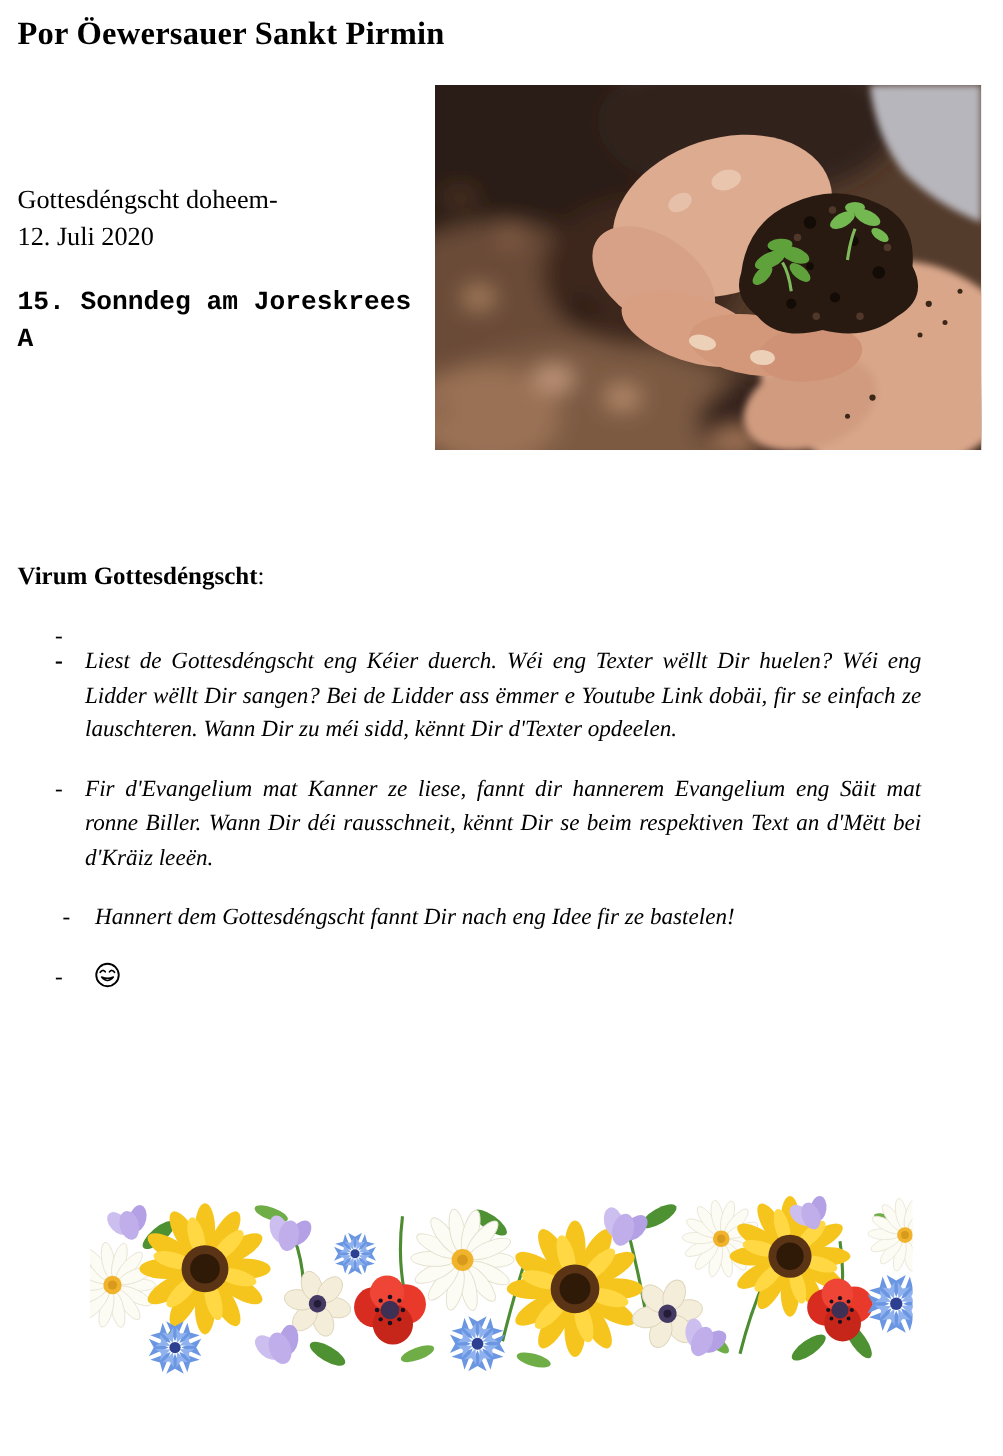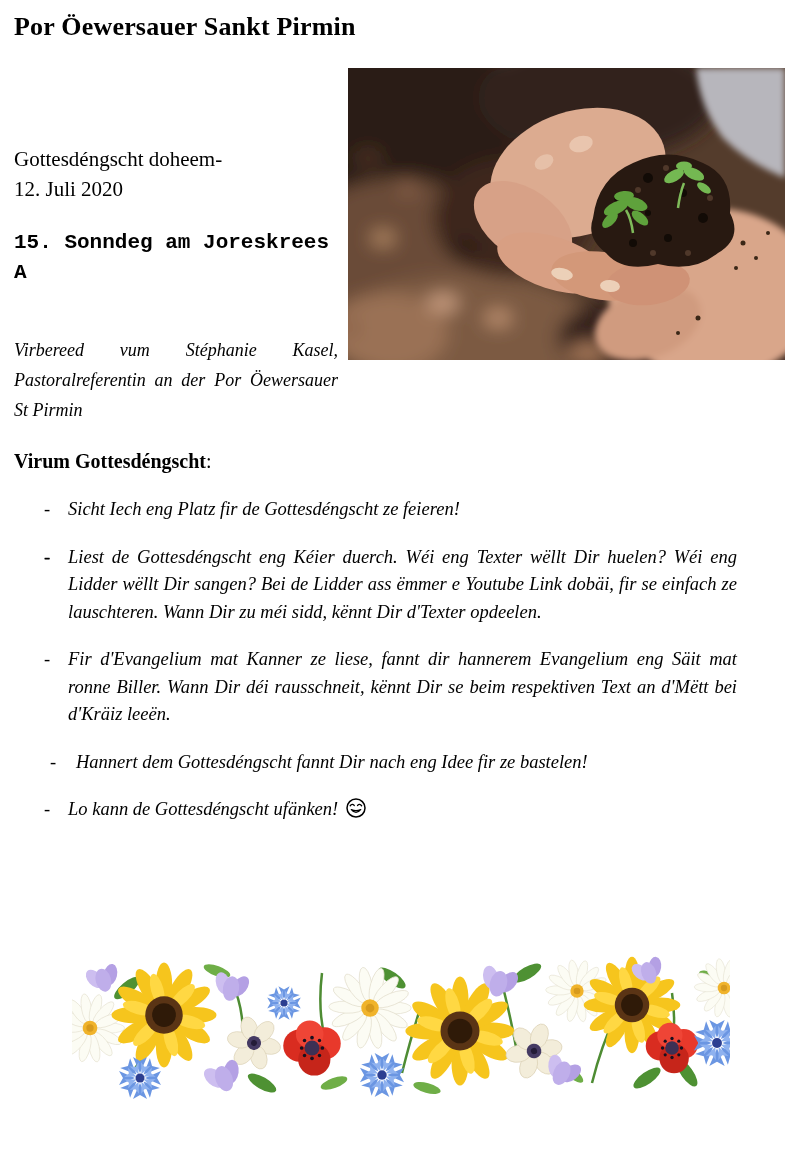--- a/index.html
+++ b/index.html
@@ -137,32 +137,31 @@
         <circle cx="420" cy="165" r="2"></circle>
           <circle cx="350" cy="250" r="2.5"></circle>
           <circle cx="330" cy="265" r="2"></circle>
       </g>
     </svg>
   </div>
 
   <div class="left-col">
     <p class="event-heading"><span>Gottesdéngscht doheem-</span><br><span>12. Juli 2020</span></p>
     <p class="sunday-heading">15. Sonndeg am Joreskrees A</p>
-    <p class="byline">Virbereed vum Stéphanie Kasel, Pastoralreferentin an der Por Öewersauer St Pirmin</p>
   </div>
 
   <p class="section-heading"><span class="bold">Virum Gottesdéngscht</span><span>:</span></p>
 
   <ul class="bullets">
-    <li><span class="marker">-</span><span>Sicht Iech eng Platz fir de Gottesdéngscht ze feieren!</span></li>
+    <li><span class="marker">-</span></li>
     <li><span class="marker">-</span></li>
     <li><span class="marker">-</span><span>Liest de Gottesdéngscht eng Kéier duerch. Wéi eng Texter wëllt Dir huelen? Wéi eng Lidder wëllt Dir sangen? Bei de Lidder ass ëmmer e Youtube Link dobäi, fir se einfach ze lauschteren. Wann Dir zu méi sidd, kënnt Dir d'Texter opdeelen.</span></li>
     <li><span class="marker">-</span><span>Fir d'Evangelium mat Kanner ze liese, fannt dir hannerem Evangelium eng Säit mat ronne Biller. Wann Dir déi rausschneit, kënnt Dir se beim respektiven Text an d'Mëtt bei d'Kräiz leeën.</span></li>
     <li class="indent-more"><span class="marker">-</span><span>Hannert dem Gottesdéngscht fannt Dir nach eng Idee fir ze bastelen!</span></li>
-    <li><span class="marker">-</span><span>Lo kann de Gottesdéngscht ufänken!</span><svg class="smiley" width="22" height="22" viewBox="0 0 22 22">
+    <li><span class="marker">-</span><svg class="smiley" width="22" height="22" viewBox="0 0 22 22">
         <circle cx="11" cy="11" r="9" fill="none" stroke="#000" stroke-width="1.5"></circle>
         <path d="M5.2,8.8 Q7.2,6.2 9.2,8.4" fill="none" stroke="#000" stroke-width="1.4" stroke-linecap="round"></path>
         <path d="M12.6,8.4 Q14.6,6.2 16.6,8.8" fill="none" stroke="#000" stroke-width="1.4" stroke-linecap="round"></path>
         <path d="M6.3,12.6 Q11,18.2 15.7,12.6 Q11,14.6 6.3,12.6 Z" fill="none" stroke="#000" stroke-width="1.3" stroke-linejoin="round"></path>
       </svg></li>
   </ul>
 
   <div class="flower-wrap">
     <svg viewBox="0 0 658 154" preserveAspectRatio="none">
       <defs>

